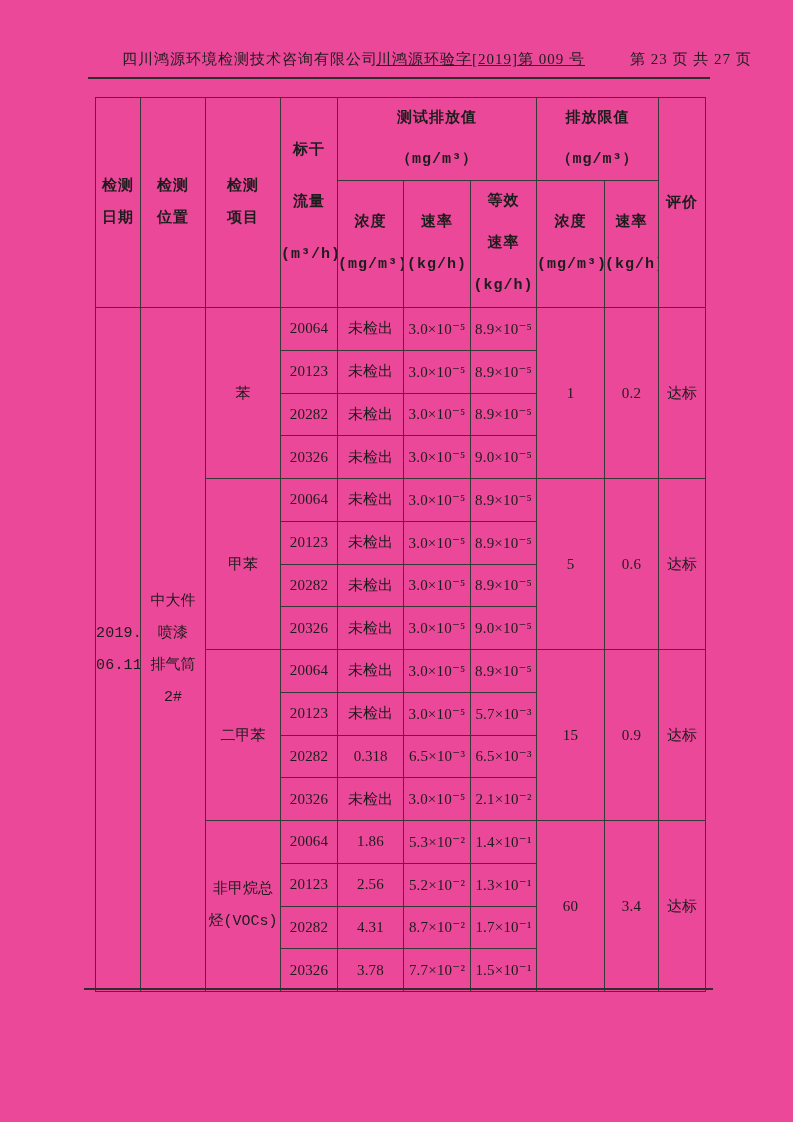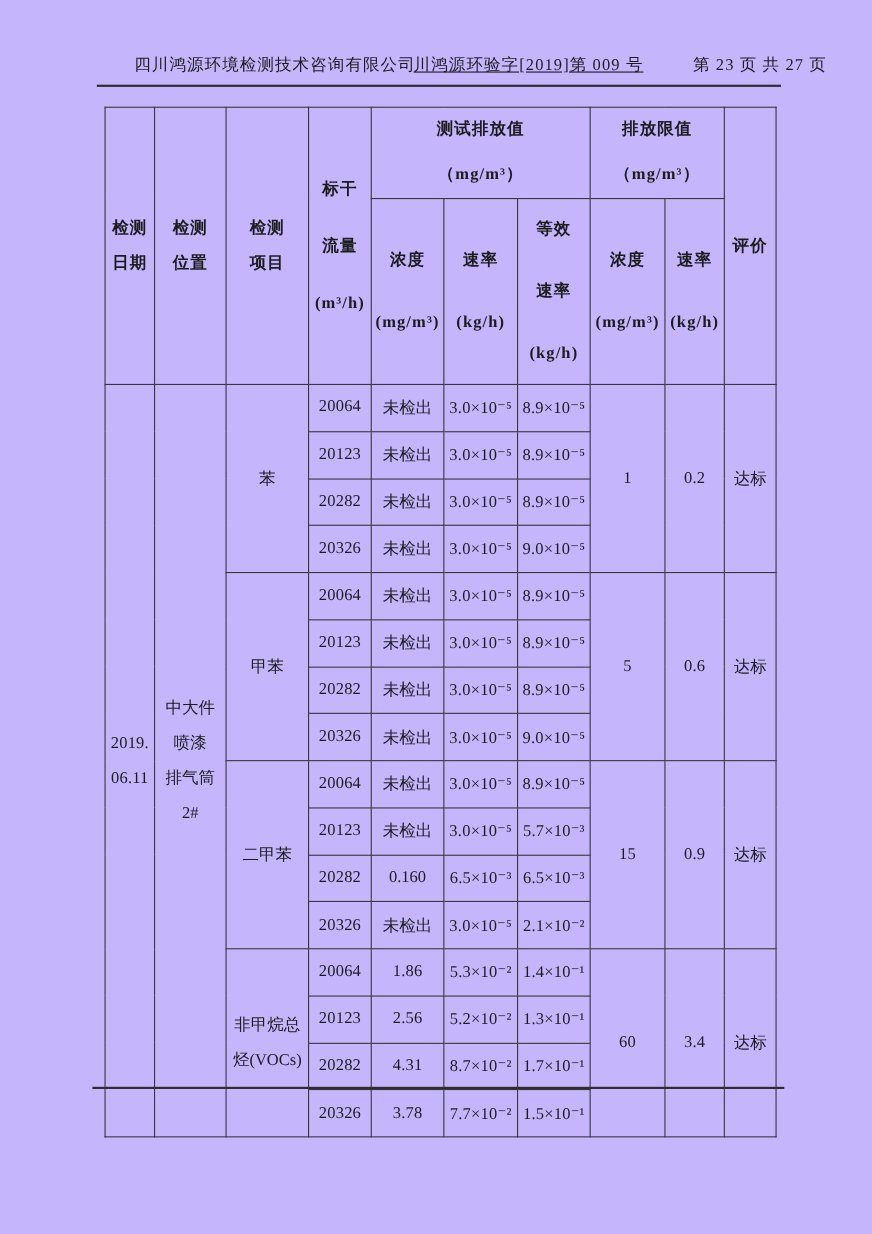--- a/index.html
+++ b/index.html
@@ -1,42 +1,42 @@
 <!DOCTYPE html>
 <html><head>
 <meta charset="utf-8">
 <style>
   html,body { margin:0; padding:0; background:#ffffff; }
   .page {
-    position:relative; width:793px; height:1122px; background:#c4b5fd;
+    position:relative; width:793px; height:1122px; background:#ec4899;
     font-family:"Liberation Serif","DejaVu Serif",serif; color:#1c1c1c;
     overflow:hidden;
   }
   .page-header span{ position:absolute; top:50px; font-size:15px; letter-spacing:1px; white-space:nowrap; }
   .ph-company { left:122px; }
   .ph-docno   { left:376px;text-decoration:underline; }
   .ph-page    { left:582px; letter-spacing:2px;margin-left:48px; }
   .header-rule{ position:absolute; left:88px; top:77px; width:622px; height:2px; background:#2e2e2e; }
   .bottom-rule{ position:absolute; left:84px; top:988px; width:629px; height:2px; background:#2e2e2e; }
 
   table.report {
     position:absolute; left:95px; top:97px; width:610px;
     border-collapse:collapse; table-layout:fixed;
   }
   table.report td {
     border:1.4px solid #383838; padding:0; text-align:center; vertical-align:middle;
     font-size:15px; overflow:hidden;
   }
   td.open-r { border-right:none; }
-  .preline { white-space:pre-line; }
+  .preline { white-space:pre-line;font-family:Liberation Mono, monospace; }
   .hd { font-weight:bold; letter-spacing:1px; }
   .lh-xl   { line-height:32px; }   
   .lh-flow { line-height:52px; }   
   .lh-band { line-height:41px; }   
-  .lh-sub  { line-height:56px; }   
+  .lh-sub  { line-height:42px; }   
   .num { letter-spacing:0.2px; }
   thead tr.band-row { height:81px; }
   thead tr.sub-row  { height:127px; }
   tbody tr { height:42.75px; }
 </style>
 </head>
 <body>
 
 <div class="page">
 
@@ -168,21 +168,21 @@
         <td rowspan="4" class="open-r">达标</td>
       </tr>
       <tr>
         <td class="num">20123</td>
         <td>未检出</td>
         <td class="num">3.0×10⁻⁵</td>
         <td class="num">5.7×10⁻³</td>
       </tr>
       <tr>
         <td class="num">20282</td>
-        <td>0.160</td>
+        <td>0.318</td>
         <td class="num">6.5×10⁻³</td>
         <td class="num">6.5×10⁻³</td>
       </tr>
       <tr>
         <td class="num">20326</td>
         <td>未检出</td>
         <td class="num">3.0×10⁻⁵</td>
         <td class="num">2.1×10⁻²</td>
       </tr>
 

